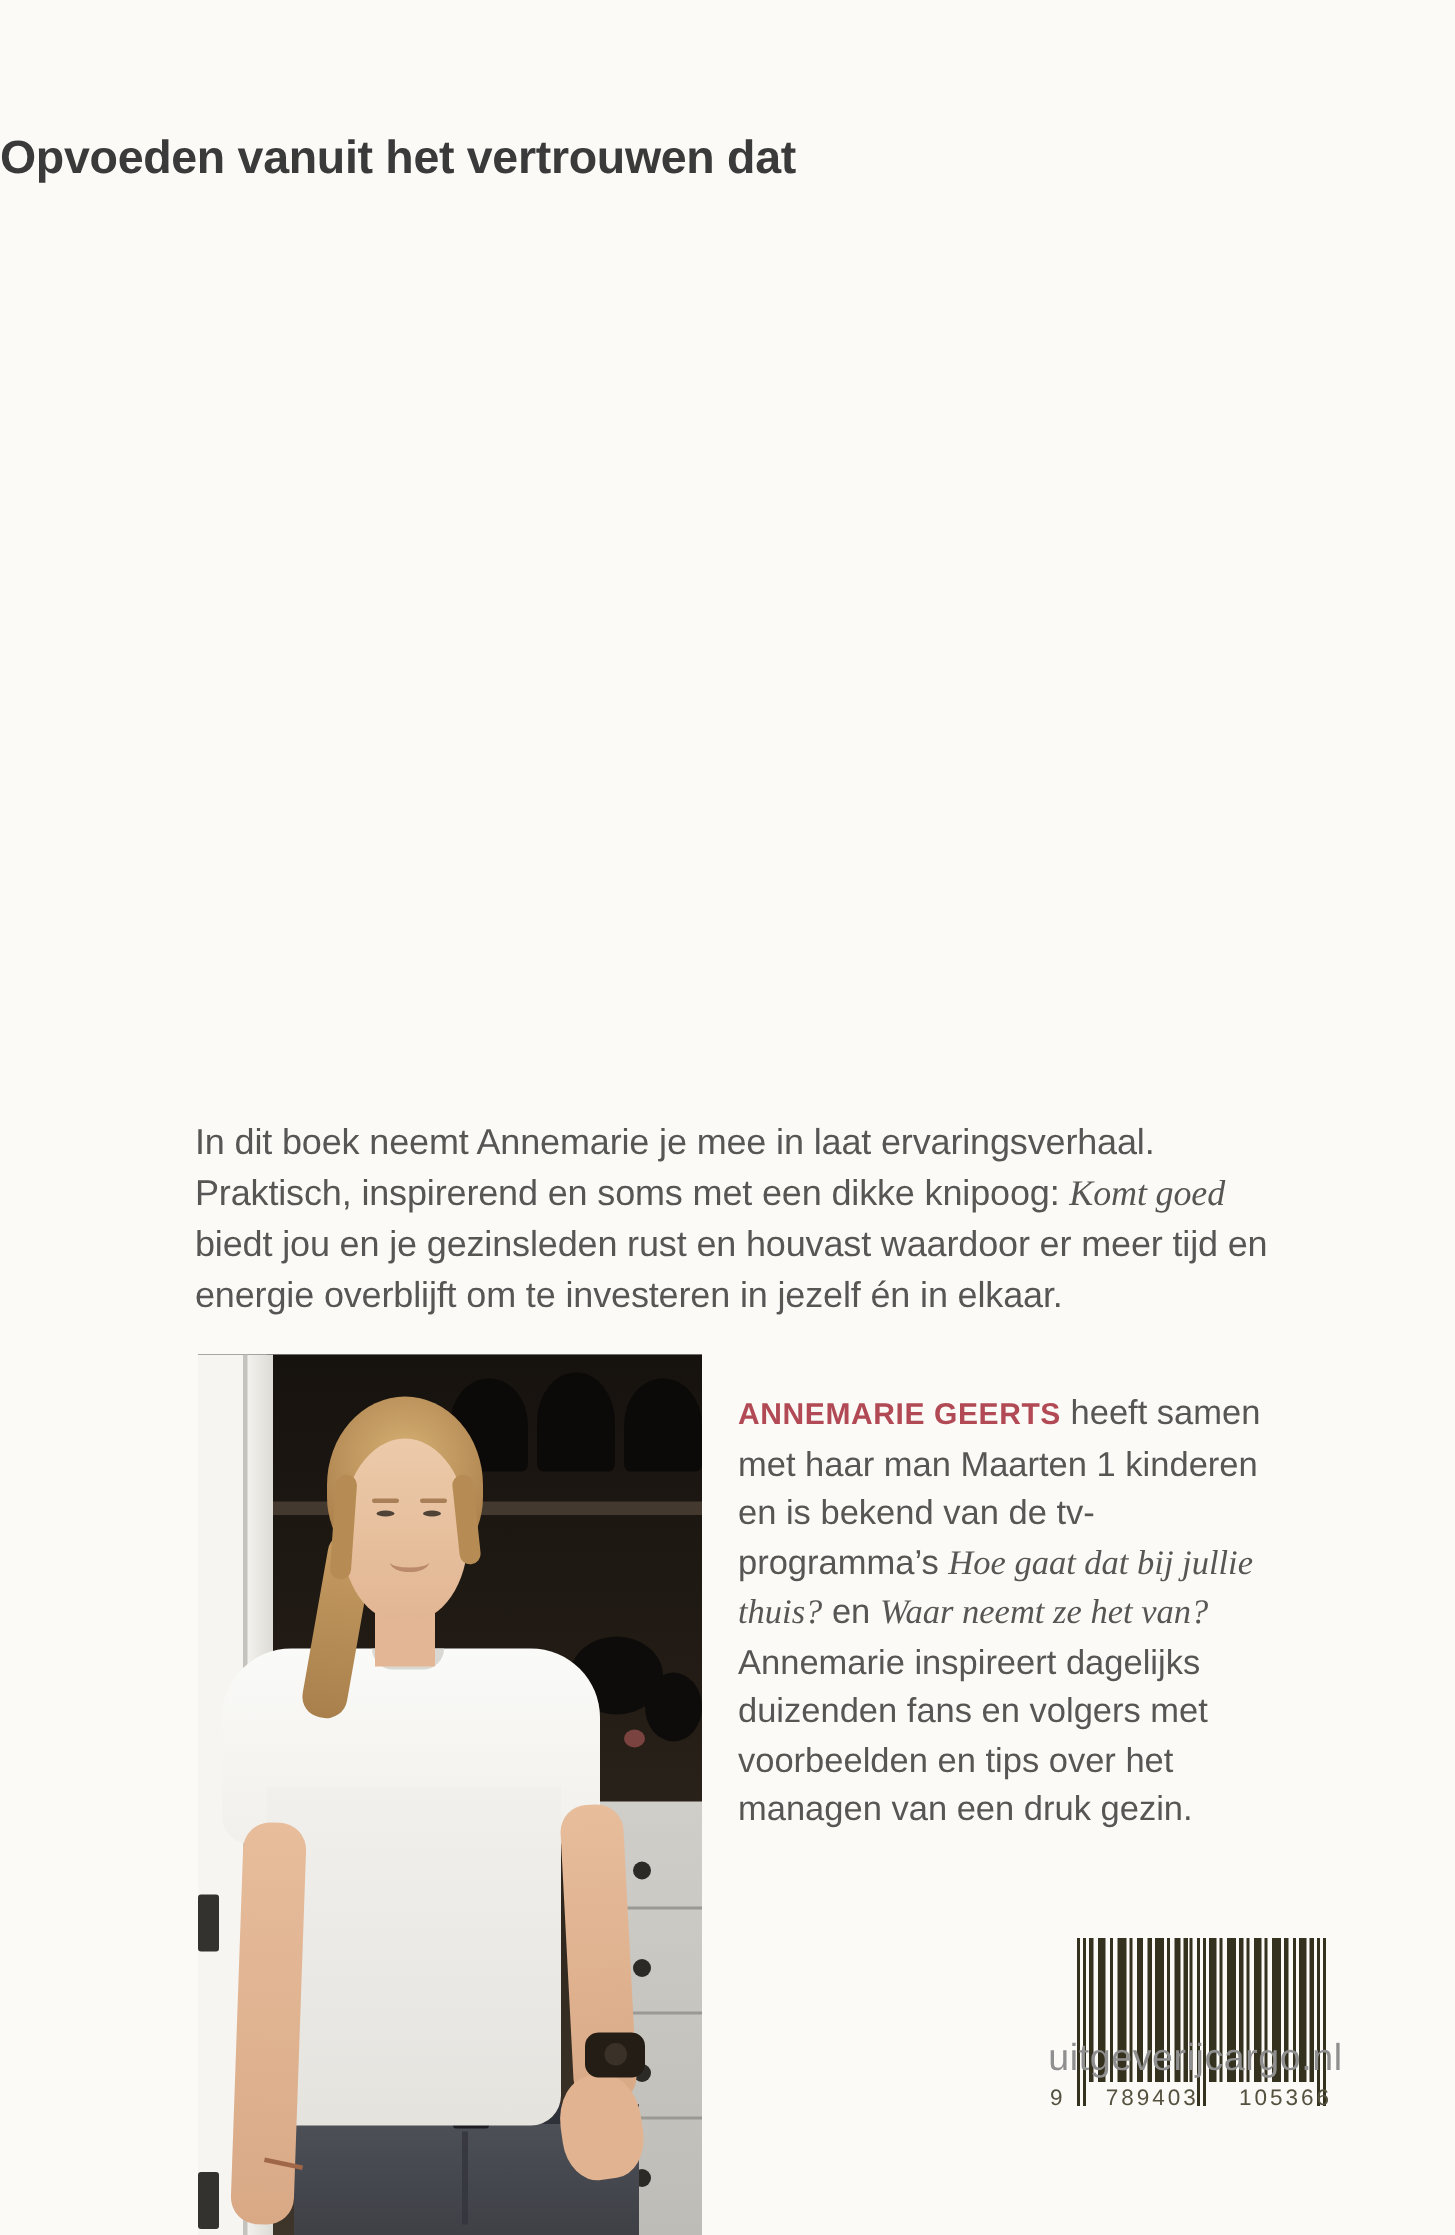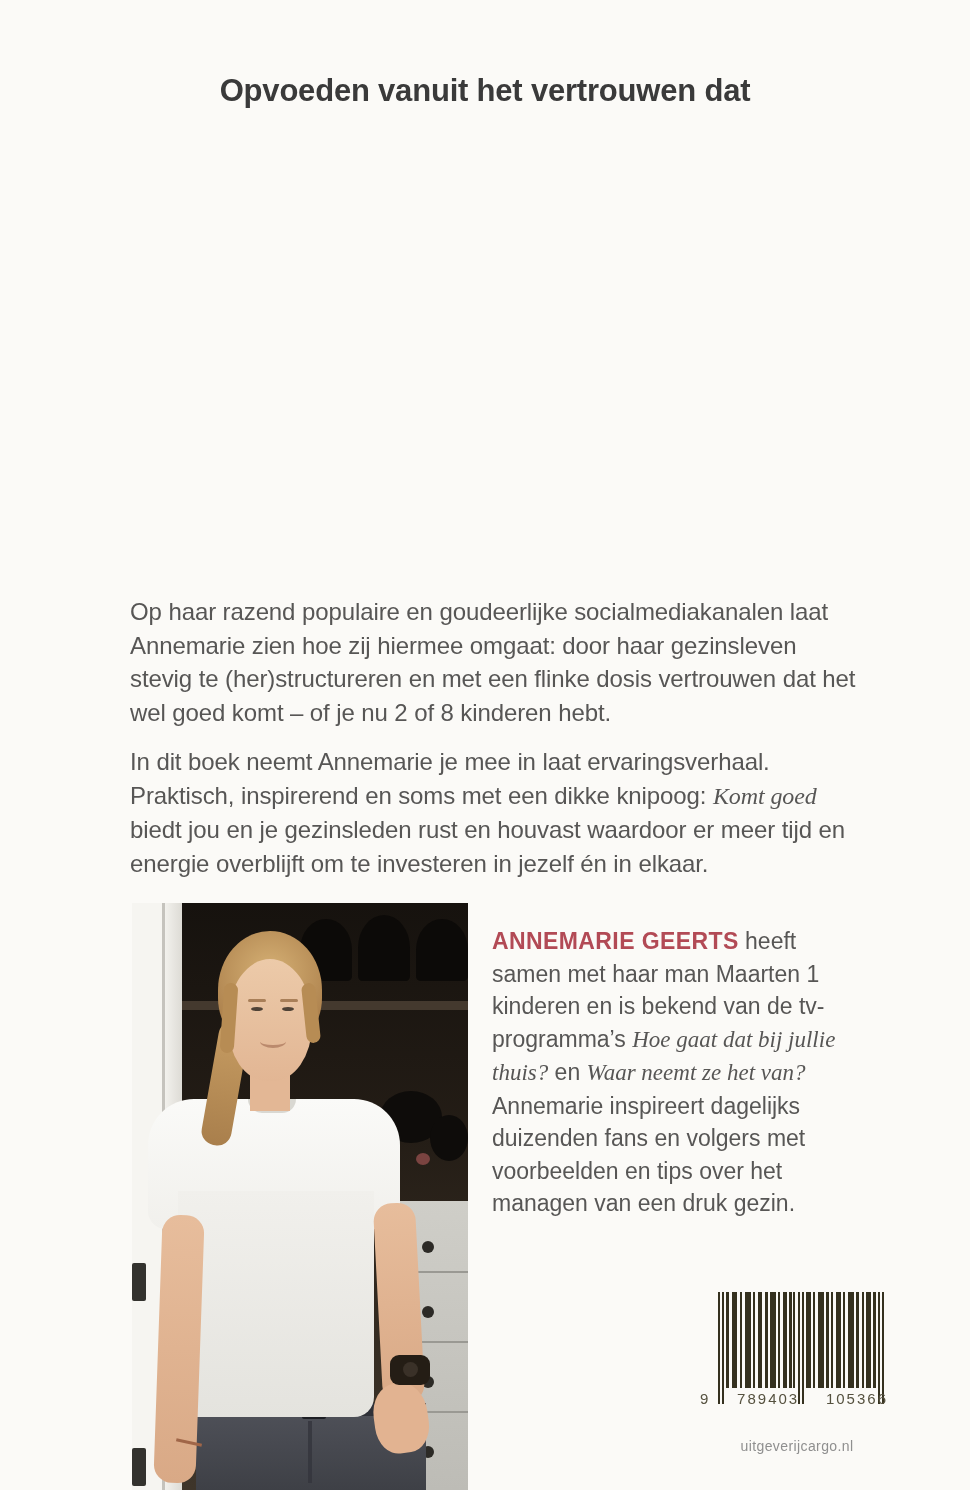--- a/index.html
+++ b/index.html
@@ -4,21 +4,21 @@
 <style>
   html,body{margin:0;padding:0;background:#ffffff;}
   .cover{
     position:relative;width:970px;height:1490px;overflow:hidden;
     background:var(--paper,#fbfaf7);
     font-family:"Liberation Sans","DejaVu Sans",sans-serif;
     color:var(--ink-body,#575655);
   }
   
   .tagline{
-    position:absolute;top:50px;left:0;width:100%;text-align:center;
+    position:absolute;top:64px;left:0;width:100%;
     font-size:31px;line-height:39px;font-weight:700;
     color:var(--ink-title,#3a3a3a);letter-spacing:-0.2px;
   }
   
   .intro{
     position:absolute;top:206px;left:133px;width:704px;text-align:center;
     font-size:27px;line-height:40px;color:var(--accent-red,#b24a55);
   }
   
   .para{
@@ -27,33 +27,33 @@
   }
   .p1{top:420px;} .p2{top:571px;} .p3{top:721px;}
   .para em, .bio em{font-style:italic;font-family:Liberation Serif, serif;}
   
   .bio{
     position:absolute;left:492px;top:902px;width:364px;
     font-size:23px;line-height:32.5px;hyphens:auto;
   }
   .bio-name{
     color:var(--accent-red,#b24a55);font-weight:700;text-transform:uppercase;
-    font-size:23px;letter-spacing:0.4px;
+    font-size:20px;letter-spacing:0.4px;
   }
   
   .barcode{position:absolute;left:700px;top:1292px;width:188px;height:128px;}
   .barcode svg{position:absolute;left:18px;top:0;}
   .barcode-digits{
     position:absolute;left:0;top:98px;width:188px;display:flex;
     justify-content:space-between;font-size:15px;letter-spacing:2px;
     color:var(--barcode-ink,#55513f);
   }
   .website{
-    position:absolute;left:682px;top:1438px;width:230px;text-align:center;
-    font-size:14px;color:var(--gray-web,#8f8f8f);letter-spacing:0.4px;
+    position:absolute;left:682px;top:1358px;width:230px;text-align:center;
+    font-size:25px;color:var(--gray-web,#8f8f8f);letter-spacing:0.4px;
   }
   
   .photo{position:absolute;left:132px;top:903px;width:336px;height:587px;overflow:hidden;background:#241e18;}
   .photo *{position:absolute;}
   .ph-interior{left:46px;top:0;right:0;height:100%;
     background:linear-gradient(180deg,#16120e 0%,#241d16 40%,#342b21 72%,#3e352a 100%);}
   .ph-shelf{left:50px;top:98px;width:286px;height:9px;background:#55483a;opacity:.7;}
   .ph-arch{background:#0c0a08;border-radius:50% 50% 8% 8%;}
   .a1{left:168px;top:16px;width:52px;height:62px;}
   .a2{left:226px;top:12px;width:52px;height:66px;}
@@ -111,21 +111,20 @@
 </style>
 </head>
 <body>
 
 <div class="cover">
 
   <h1 class="tagline"><span>Opvoeden vanuit het vertrouwen dat</span><br>
   </h1>
 
 
-  <p class="para p2">Op haar razend populaire en goudeerlijke socialmediakanalen laat Annemarie zien hoe zij hiermee omgaat: door haar gezinsleven stevig te (her)structureren en met een flinke dosis vertrouwen dat het wel goed komt – of je nu 2 of 8 kinderen hebt.</p>
   <p class="para p3"><span>In dit boek neemt Annemarie je mee in laat ervaringsverhaal. Praktisch, inspirerend en soms met een dikke knipoog: </span><em>Komt goed</em><span> biedt jou en je gezinsleden rust en houvast waardoor er meer tijd en energie overblijft om te investeren in jezelf én in elkaar.</span>
   </p>
 
   <div class="photo" title="Annemarie Geerts in wit T-shirt, staand in een deuropening">
     <div class="ph-interior"></div>
     <div class="ph-shelf"></div>
     <div class="ph-arch a1"></div>
     <div class="ph-arch a2"></div>
     <div class="ph-arch a3"></div>
     <div class="ph-blob b1"></div>

